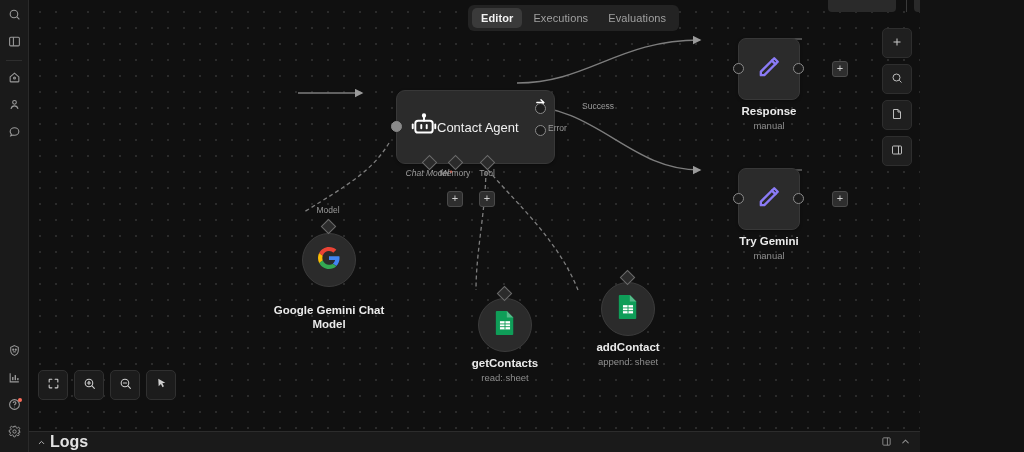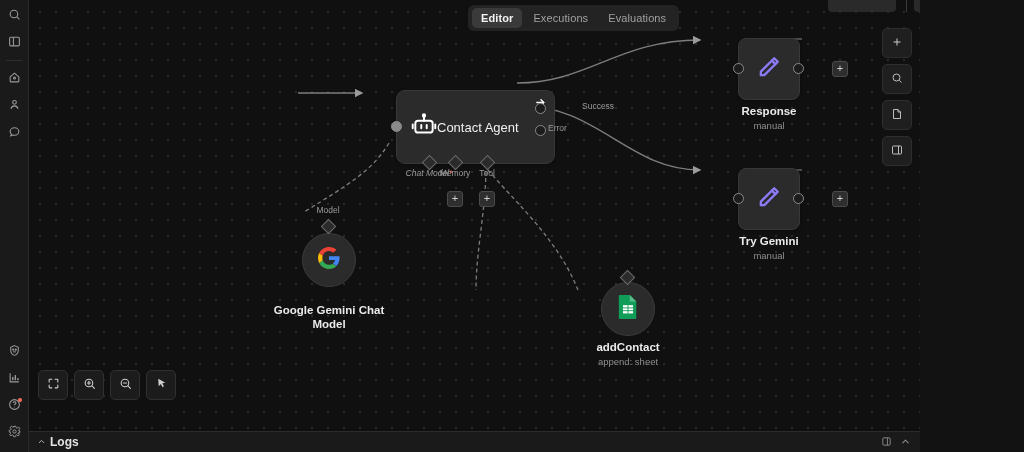--- a/index.html
+++ b/index.html
@@ -85,21 +85,21 @@
     font-family:"Liberation Sans", sans-serif;
     z-index:30;box-shadow:0 1px 4px rgba(0,0,0,.4);
   }
 
   
   .logs{
     position:absolute;left:28px;right:0;bottom:0;height:20px;
     background:#1a1a1a;border-top:1px solid #2c2c2c;
     display:flex;align-items:center;padding:0 9px;z-index:35;
   }
-  .logs-label{font-size:12px;font-weight:bold;color:#e2e2e2;display:flex;align-items:center;gap:4px;}
+  .logs-label{font-size:16px;font-weight:bold;color:#e2e2e2;display:flex;align-items:center;gap:4px;}
   .logs-right{margin-left:auto;display:flex;align-items:center;gap:8px;color:#8d8d8d;}
 
   
   .node{position:absolute;}
   .nbox{
     border-radius:9px;background:#2b2b2b;border:1px solid #383838;
     display:flex;align-items:center;position:relative;
     box-shadow:0 1px 3px rgba(0,0,0,.35);
   }
   .nlabel{
@@ -414,34 +414,51 @@
             <path fill="#EA4335" d="M24 10.2c4.1 0 6.9 1.8 8.5 3.3l6.2-6C34.9 4 29.9 2 24 2 15.4 2 8.1 6.9 4.3 14l7.1 5.5c1.9-5.3 6.8-9.3 12.6-9.3z"></path>
           </svg>
         </span>
       </div>
       <div class="nlabel" style="top:70px;width:120px;">
         <div>Google Gemini Chat</div>
         <div>Model</div>
       </div>
     </div>
 
-
-    <div class="n-round n-addc">
+    <div class="n-round n-getc">
       <div class="diamond" style="left:21px;top:-10px;"></div>
       <div class="rcircle">
         <span>
           <svg class="gsheet" viewBox="0 0 24 28">
             <path fill="#0F9D58" d="M3 1h11l7 7v18a1 1 0 0 1-1 1H3a1 1 0 0 1-1-1V2a1 1 0 0 1 1-1z"></path>
             <path fill="#57bb8a" d="M14 1l7 7h-7z"></path>
             <rect x="6.5" y="12" width="11" height="9" fill="#fff"></rect>
             <path stroke="#0F9D58" stroke-width="1" d="M6.5 15h11M6.5 18h11M12 12v9"></path>
           </svg>
         </span>
       </div>
       <div class="nlabel" style="top:58px;">
+        <div>getContacts</div>
+        <div class="nsub">read: sheet</div>
+      </div>
+    </div>
+
+    <div class="n-round n-addc">
+      <div class="diamond" style="left:21px;top:-10px;"></div>
+      <div class="rcircle">
+        <span>
+          <svg class="gsheet" viewBox="0 0 24 28">
+            <path fill="#0F9D58" d="M3 1h11l7 7v18a1 1 0 0 1-1 1H3a1 1 0 0 1-1-1V2a1 1 0 0 1 1-1z"></path>
+            <path fill="#57bb8a" d="M14 1l7 7h-7z"></path>
+            <rect x="6.5" y="12" width="11" height="9" fill="#fff"></rect>
+            <path stroke="#0F9D58" stroke-width="1" d="M6.5 15h11M6.5 18h11M12 12v9"></path>
+          </svg>
+        </span>
+      </div>
+      <div class="nlabel" style="top:58px;">
         <div>addContact</div>
         <div class="nsub">append: sheet</div>
       </div>
     </div>
 
   </div>
 
   <div class="ztb">
     <div class="ztb-btn">
       <span>

